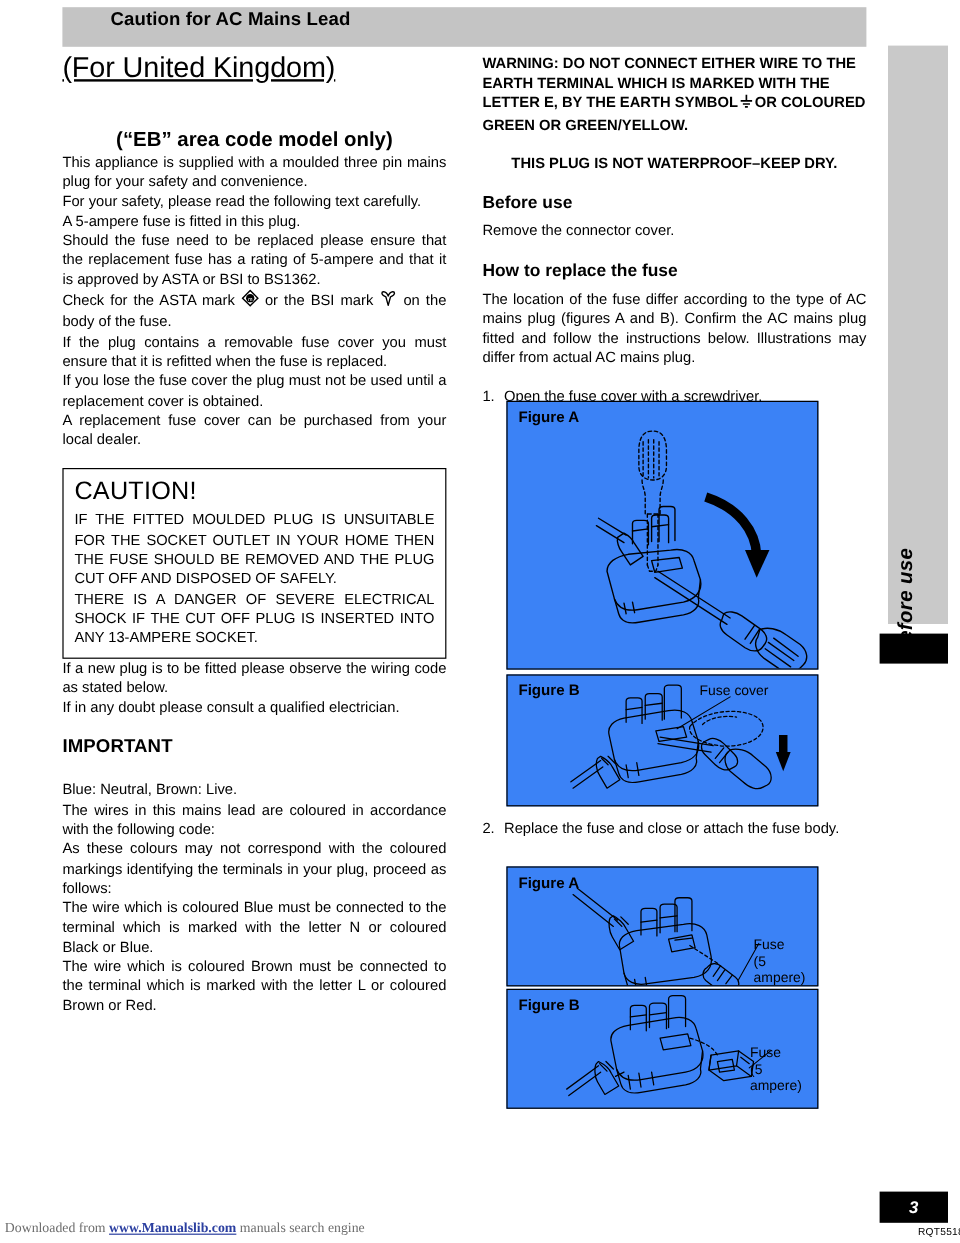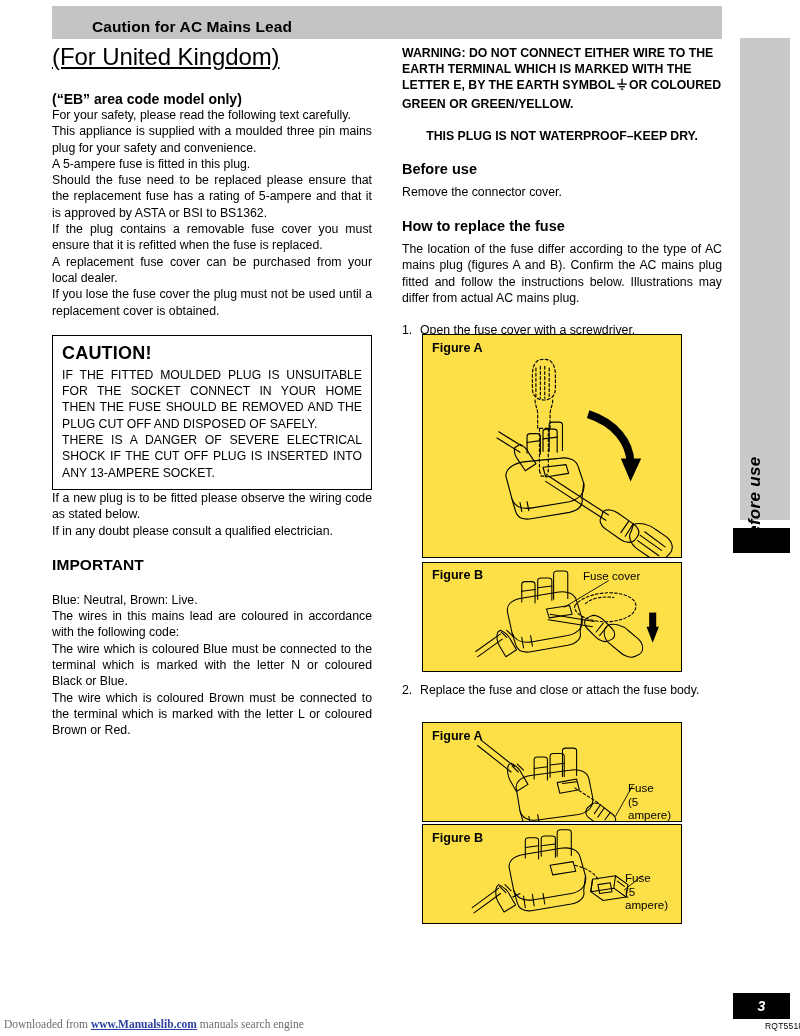--- a/index.html
+++ b/index.html
@@ -21,21 +21,21 @@
     position: absolute;
     left: 52px;
     top: 6px;
     width: 670px;
     height: 33px;
     background: #c4c4c4;
   }
   .header-bar-title {
     position: absolute;
     left: 40px;
-    top: 12px;
+    top: 2px;
     font-size: 15.5px;
     font-weight: bold;
     letter-spacing: 0.1px;
   }
 
   
   .col-left {
     position: absolute;
     left: 52px;
     top: 42px;
@@ -50,23 +50,24 @@
 
   .doc-title {
     font-size: 24px;
     font-weight: normal;
     letter-spacing: -0.1px;
     margin: 0 0 0 0;
     line-height: 30px;
     text-decoration: underline;
   }
   .sub-note {
-    font-size: 14px;
-    font-weight: bold;
-    margin-top: 19px;
+    font-size: 17px;
+    font-weight: bold;
+    margin-top: 35px;
+    text-align: center;
   }
 
   p.body, div.body {
     font-size: 12.3px;
     line-height: 16.3px;
     text-align: justify;
     margin: 0;
   }
   .gap-lg { margin-top: 16px; }
   .gap-md { margin-top: 13px; }
@@ -74,22 +75,22 @@
   .nojust { text-align: left; }
 
   
   .caution-box {
     border: 1.6px solid #000;
     margin-top: 16px;
     padding: 7px 9px 8px 9px;
     box-sizing: border-box;
   }
   .caution-title {
-    font-size: 18px;
-    font-weight: bold;
+    font-size: 21px;
+    font-weight: normal;
     margin: 0 0 3px 0;
     letter-spacing: 0.2px;
   }
   .caution-text {
     font-size: 12.2px;
     line-height: 16.3px;
     text-align: justify;
     margin: 0;
   }
 
@@ -130,21 +131,21 @@
     position: absolute;
     left: 0;
     top: 0;
   }
 
   
   .figbox {
     border: 1.4px solid #000;
     box-sizing: border-box;
     position: relative;
-    background: #fde047;
+    background: #3b82f6;
     padding-left: 28px;
   }
   .figlabel {
     position: absolute;
     font-size: 12.6px;
     font-weight: bold;
     z-index: 5;
   }
   .figcap {
     position: absolute;
@@ -237,43 +238,61 @@
 <div class="header-bar">
   <div class="header-bar-title">Caution for AC Mains Lead</div>
 </div>
 
 <div class="col-left">
 
   <h1 class="doc-title">(For United Kingdom)</h1>
 
   <div class="sub-note">(“EB” area code model only)</div>
 
+  <p class="body gap-lg">This appliance is supplied with a moulded three pin mains plug for your safety and convenience.</p>
+
   <p class="body gap-lg">For your safety, please read the following text carefully.</p>
-
-  <p class="body gap-lg">This appliance is supplied with a moulded three pin mains plug for your safety and convenience.</p>
   <p class="body nojust">A 5-ampere fuse is fitted in this plug.</p>
   <p class="body">Should the fuse need to be replaced please ensure that the replacement fuse has a rating of 5-ampere and that it is approved by ASTA or BSI to BS1362.</p>
+  <p class="body nojust">
+    <span>Check for the ASTA mark</span>
+    <span class="sym">
+      <svg width="15" height="15" viewBox="0 0 20 20" aria-hidden="true">
+        <polygon points="10,1.5 18.5,10 10,18.5 1.5,10" fill="none" stroke="#000" stroke-width="1.6"></polygon>
+        <circle cx="10" cy="10" r="4.6" fill="#000"></circle>
+        <text x="10" y="13" font-size="6" fill="#fff" text-anchor="middle" font-family="Liberation Sans, sans-serif">m</text>
+      </svg>
+    </span>
+    <span>or the BSI mark</span>
+    <span class="sym">
+      <svg width="15" height="15" viewBox="0 0 20 20" aria-hidden="true">
+        <path d="M3 4.5 C3 2.5 6 2.2 8 4.3 C9 5.4 9.6 6.5 10 7.6 C10.4 6.5 11 5.4 12 4.3 C14 2.2 17 2.5 17 4.5 C17 6.2 14.5 7.6 12.6 8.4 L10 18 L7.4 8.4 C5.5 7.6 3 6.2 3 4.5 Z" fill="none" stroke="#000" stroke-width="1.5" stroke-linejoin="round"></path>
+      </svg>
+    </span>
+    <span>on the body of the fuse.</span>
+  </p>
 
   <p class="body gap-lg">If the plug contains a removable fuse cover you must ensure that it is refitted when the fuse is replaced.</p>
+  <p class="body">If you lose the fuse cover the plug must not be used until a replacement cover is obtained.</p>
   <p class="body">A replacement fuse cover can be purchased from your local dealer.</p>
-  <p class="body">If you lose the fuse cover the plug must not be used until a replacement cover is obtained.</p>
 
   <div class="caution-box">
     <div class="caution-title">CAUTION!</div>
-    <p class="caution-text">IF THE FITTED MOULDED PLUG IS UNSUITABLE FOR THE SOCKET CONNECT IN YOUR HOME THEN THE FUSE SHOULD BE REMOVED AND THE PLUG CUT OFF AND DISPOSED OF SAFELY.</p>
+    <p class="caution-text">IF THE FITTED MOULDED PLUG IS UNSUITABLE FOR THE SOCKET OUTLET IN YOUR HOME THEN THE FUSE SHOULD BE REMOVED AND THE PLUG CUT OFF AND DISPOSED OF SAFELY.</p>
     <p class="caution-text">THERE IS A DANGER OF SEVERE ELECTRICAL SHOCK IF THE CUT OFF PLUG IS INSERTED INTO ANY 13-AMPERE SOCKET.</p>
   </div>
 
   <p class="body gap-md">If a new plug is to be fitted please observe the wiring code as stated below.</p>
   <p class="body nojust">If in any doubt please consult a qualified electrician.</p>
 
   <h2 class="section">IMPORTANT</h2>
 
   <p class="body nojust">Blue: Neutral, Brown: Live.</p>
   <p class="body">The wires in this mains lead are coloured in accordance with the following code:</p>
+  <p class="body">As these colours may not correspond with the coloured markings identifying the terminals in your plug, proceed as follows:</p>
   <p class="body">The wire which is coloured Blue must be connected to the terminal which is marked with the letter N or coloured Black or Blue.</p>
   <p class="body">The wire which is coloured Brown must be connected to the terminal which is marked with the letter L or coloured Brown or Red.</p>
 </div>
 
 <div class="col-right">
 
   <p class="warn">
     <span>WARNING: DO NOT CONNECT EITHER WIRE TO THE EARTH TERMINAL WHICH IS MARKED WITH THE LETTER E, BY THE EARTH SYMBOL</span><span class="sym">
       <svg width="14" height="13" viewBox="0 0 16 15" aria-hidden="true">
         <line x1="8" y1="1" x2="8" y2="7" stroke="#000" stroke-width="1.6"></line>

